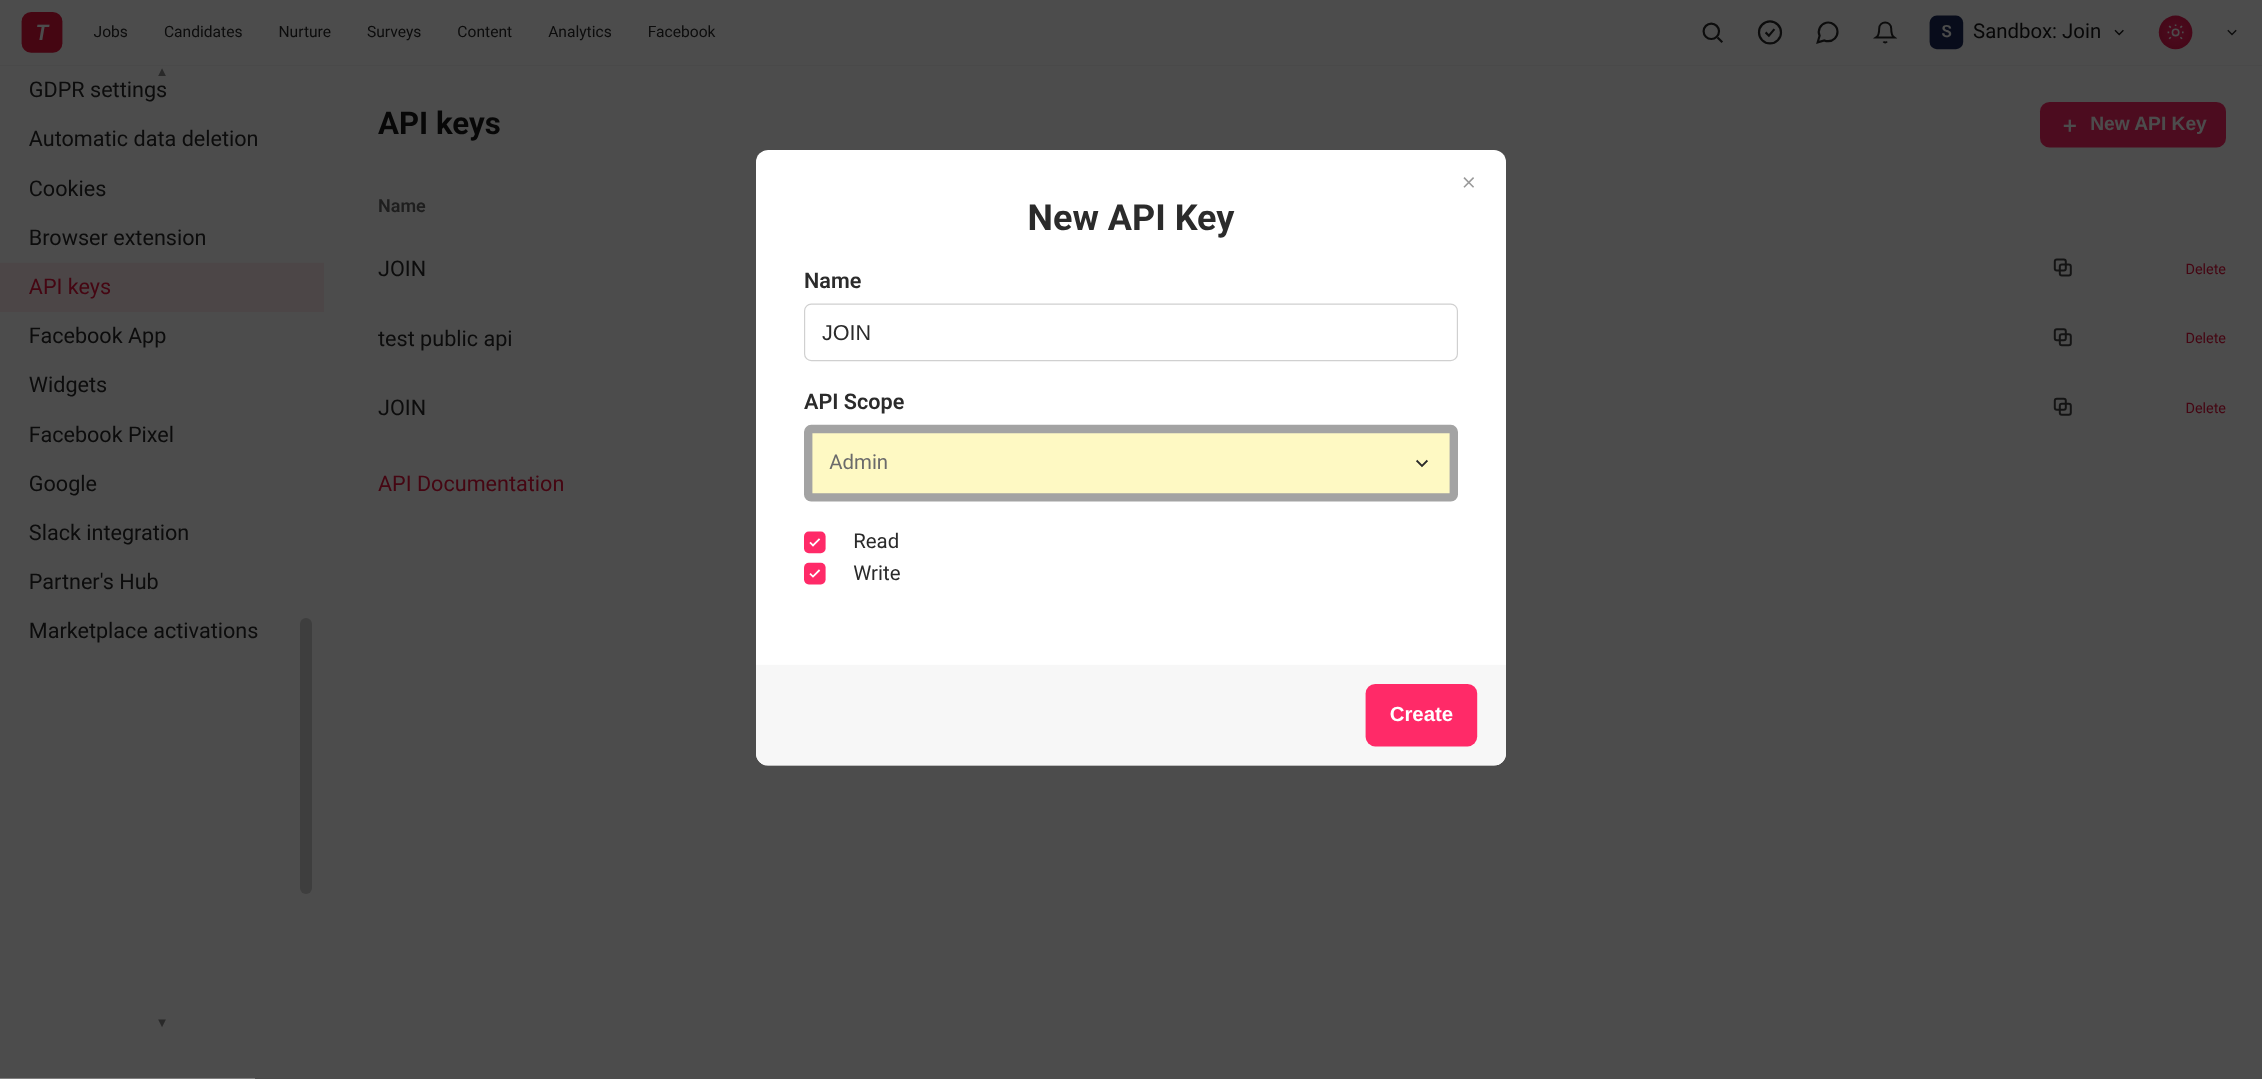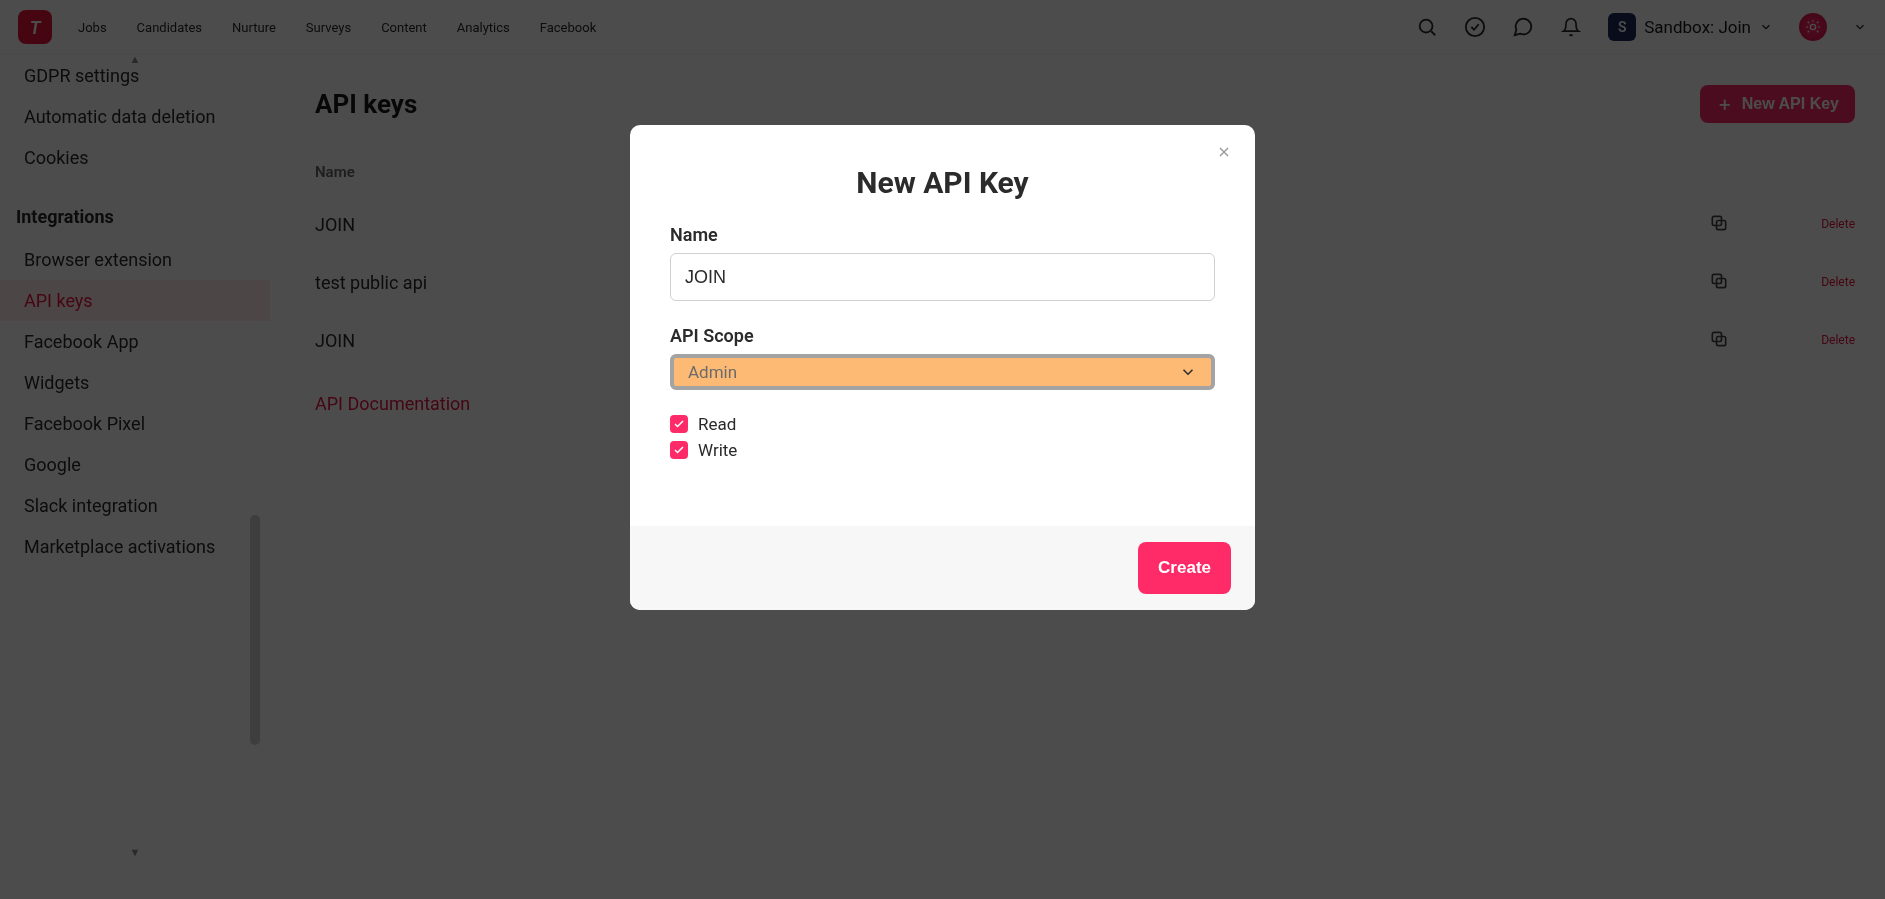--- a/index.html
+++ b/index.html
@@ -128,25 +128,25 @@
   }
   .modal-title { text-align:center; font-size:30px; font-weight:700; color:#2b2b2b; margin-bottom: 24px; }
   .form-label { font-size:18px; font-weight:600; margin-bottom:8px; display:block; color:#2b2b2b; }
   .text-input {
     width:100%; height:48px; border:1px solid #d0d0d0; border-radius:6px;
     padding: 0 14px; font-size:18px; color:#2b2b2b; outline:none;
   }
   .form-group { margin-bottom: 24px; }
   .select-wrap { position:relative; }
   .select-input {
-    width:100%; height:36px; border:4px solid #a3a3a3; border-radius:6px;
-    padding: 0 14px; font-size:17px; color:#6b6b6b; background:#fdba74;
+    width:100%; height:64px; border:7px solid #a3a3a3; border-radius:6px;
+    padding: 0 14px; font-size:17px; color:#6b6b6b; background:#fef9c3;
     display:flex; align-items:center; justify-content:space-between; cursor:pointer;
   }
-  .check-row { display:flex; align-items:center; gap:10px; margin-bottom:6px; font-size:17px; color:#2b2b2b; }
+  .check-row { display:flex; align-items:center; gap:23px; margin-bottom:6px; font-size:17px; color:#2b2b2b; }
   .check-box {
     width:18px; height:18px; border-radius:4px; background:#ff2a68;
     display:flex; align-items:center; justify-content:center; color:#fff; font-size:12px;
   }
   .modal-footer {
     background:#f7f7f7; padding: 16px 24px; display:flex; justify-content:flex-end;
   }
   .btn-create {
     background:#ff2a68; color:#fff; border:none; border-radius:8px;
     padding:16px 20px; font-size:17px; font-weight:600; cursor:pointer;
@@ -218,29 +218,29 @@
 </div>
 
 <div class="body">
   <div class="sidebar">
     <span class="sidebar-caret-up">▲</span>
     <div class="sidebar-inner">
       <div class="side-item">GDPR settings</div>
       <div class="side-item">Automatic data deletion</div>
       <div class="side-item">Cookies</div>
 
-      <div class="side-heading">Integrations</div>
 
       <div class="side-item">Browser extension</div>
       <div class="side-item active">API keys</div>
       <div class="side-item">Facebook App</div>
       <div class="side-item">Widgets</div>
       <div class="side-item">Facebook Pixel</div>
       <div class="side-item">Google</div>
       <div class="side-item">Slack integration</div>
+      <div class="side-item">Partner's Hub</div>
       <div class="side-item">Marketplace activations</div>
     </div>
     <div class="sidebar-scroll"></div>
     <span class="sidebar-caret-down">▼</span>
   </div>
 
   <div class="main">
     <div class="page-head">
       <div class="page-title">API keys</div>
       <button class="btn-primary">

